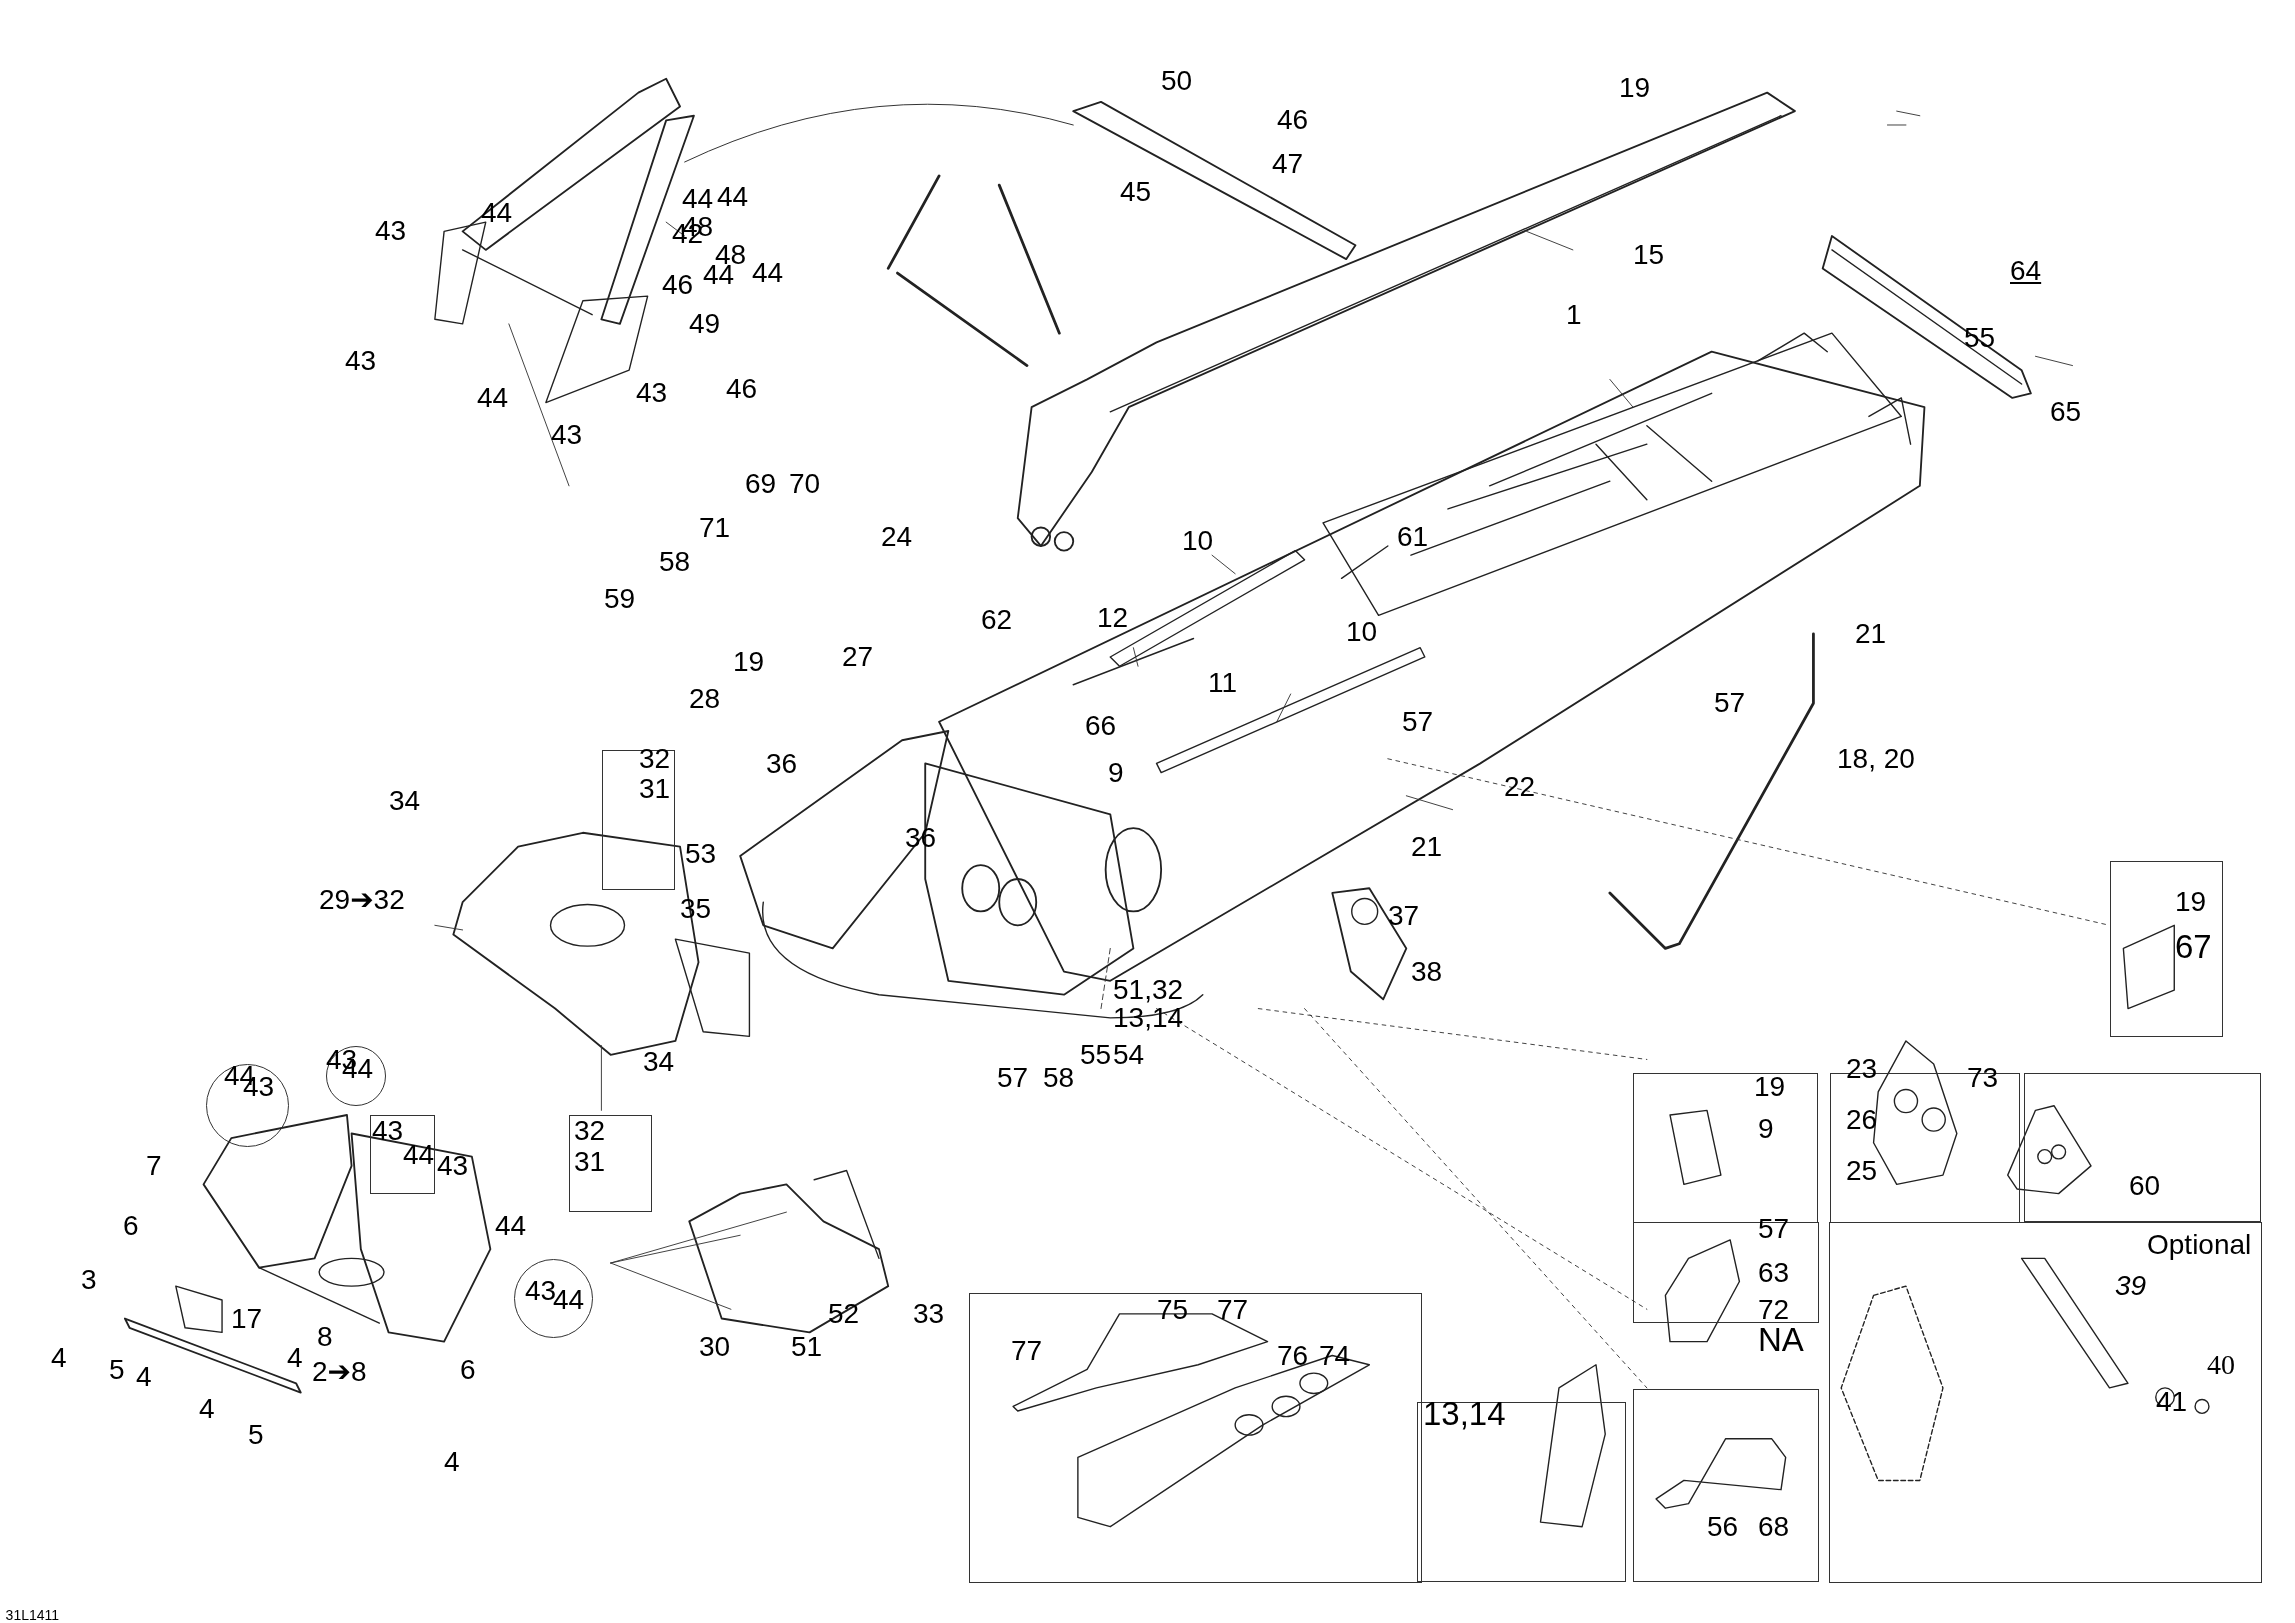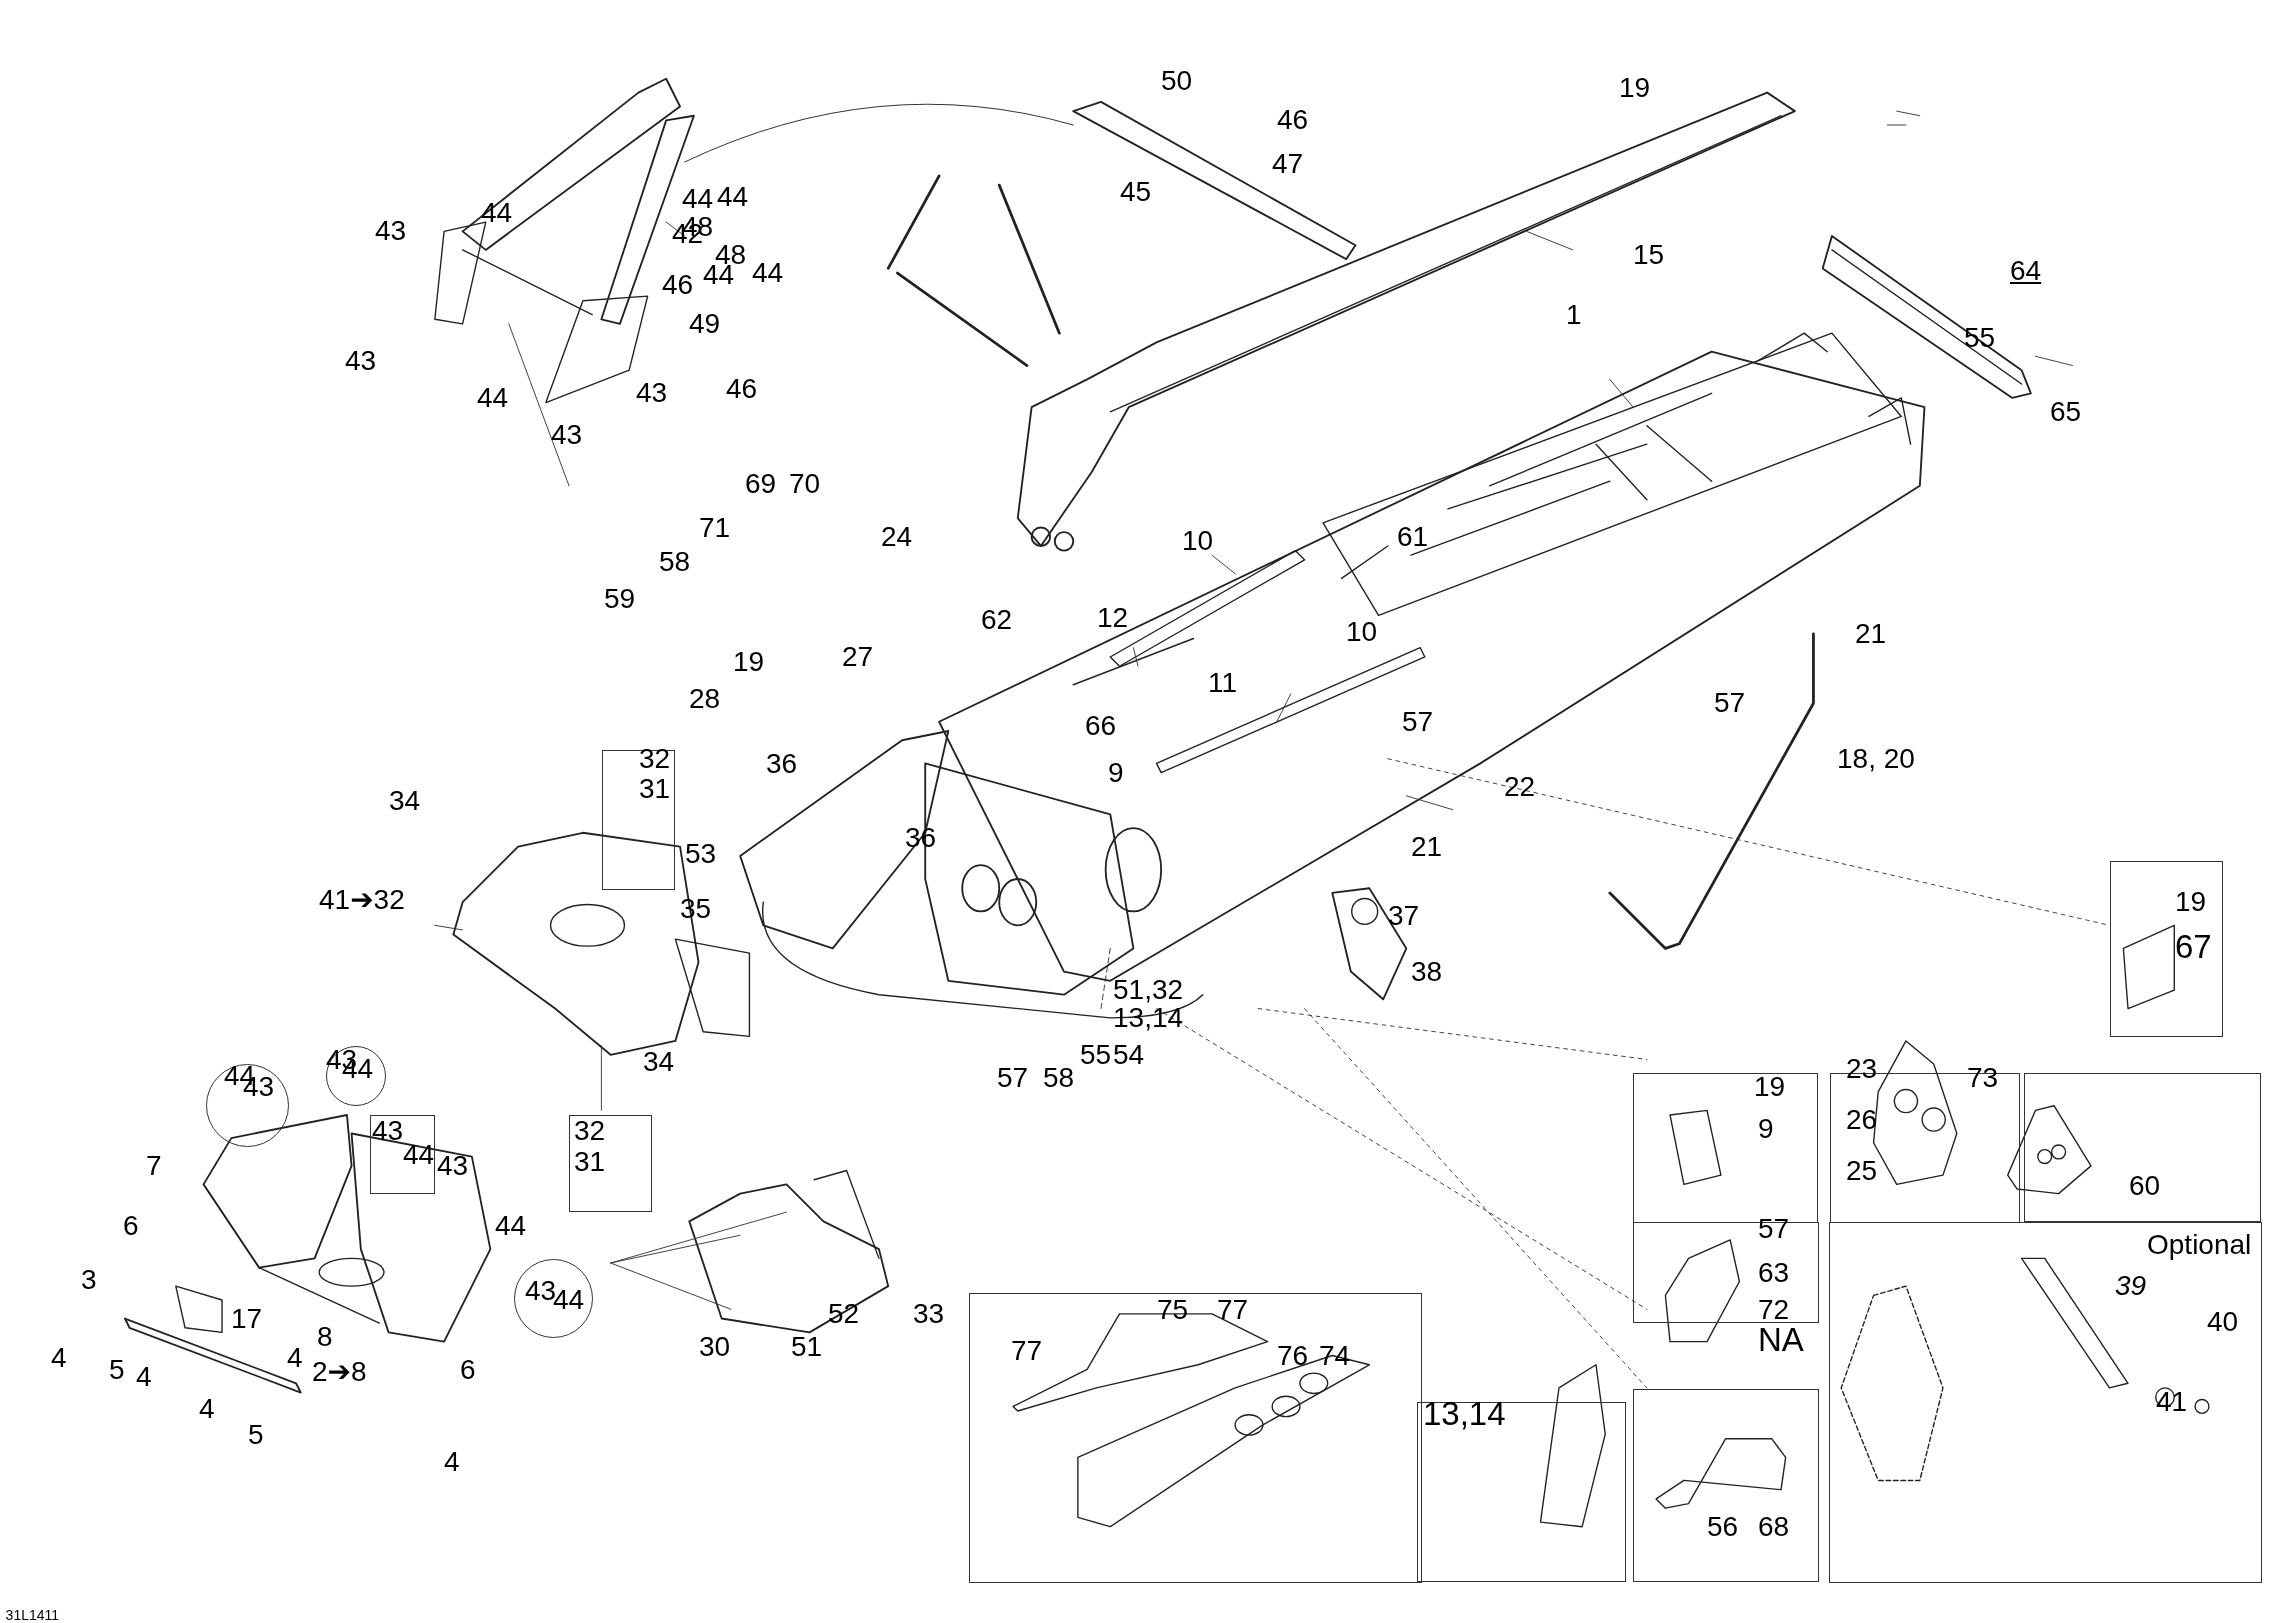--- a/index.html
+++ b/index.html
@@ -234,21 +234,21 @@
 <span class="lbl" style="left:604px;top:585px;">59</span>
 <span class="lbl" style="left:881px;top:523px;">24</span>
 <span class="lbl" style="left:842px;top:643px;">27</span>
 <span class="lbl" style="left:733px;top:648px;">19</span>
 <span class="lbl" style="left:689px;top:685px;">28</span>
 <span class="lbl" style="left:766px;top:750px;">36</span>
 <span class="lbl" style="left:905px;top:824px;">36</span>
 <span class="lbl" style="left:639px;top:745px;">32</span>
 <span class="lbl" style="left:639px;top:775px;">31</span>
 <span class="lbl" style="left:389px;top:787px;">34</span>
-<span class="lbl" style="left:319px;top:886px;">41➔32</span>
+<span class="lbl" style="left:319px;top:886px;">29➔32</span>
 <span class="lbl" style="left:685px;top:840px;">53</span>
 <span class="lbl" style="left:680px;top:895px;">35</span>
 <span class="lbl" style="left:643px;top:1048px;">34</span>
 
 <span class="lbl" style="left:574px;top:1117px;">32</span>
 <span class="lbl" style="left:574px;top:1148px;">31</span>
 <span class="lbl" style="left:699px;top:1333px;">30</span>
 <span class="lbl" style="left:791px;top:1333px;">51</span>
 <span class="lbl" style="left:828px;top:1300px;">52</span>
 <span class="lbl" style="left:865px;top:1300px;margin-left:48px;">33</span>
@@ -290,21 +290,21 @@
 <span class="lbl" style="left:1846px;top:1157px;">25</span>
 
 <span class="lbl" style="left:2091px;top:1172px;margin-left:38px;">60</span>
 
 <span class="lbl" style="left:1758px;top:1215px;">57</span>
 <span class="lbl" style="left:1758px;top:1259px;">63</span>
 <span class="lbl" style="left:1758px;top:1296px;">72</span>
 
 <span class="lbl" style="left:2147px;top:1231px;">Optional</span>
 <span class="lbl" style="left:2115px;top:1272px;font-style:italic;">39</span>
-<span class="lbl" style="left:2207px;top:1308px;">40</span>
+<span class="lbl" style="left:2207px;top:1351px;font-family:Liberation Serif, serif;">40</span>
 <span class="lbl" style="left:2156px;top:1388px;">41</span>
 
 <span class="lbl big" style="left:1758px;top:1323px;">NA</span>
 <span class="lbl" style="left:1707px;top:1513px;">56</span>
 <span class="lbl" style="left:1758px;top:1513px;">68</span>
 
 <span class="lbl big" style="left:1423px;top:1397px;">13,14</span>
 
 <span class="lbl" style="left:1157px;top:1296px;">75</span>
 <span class="lbl" style="left:1217px;top:1296px;">77</span>

